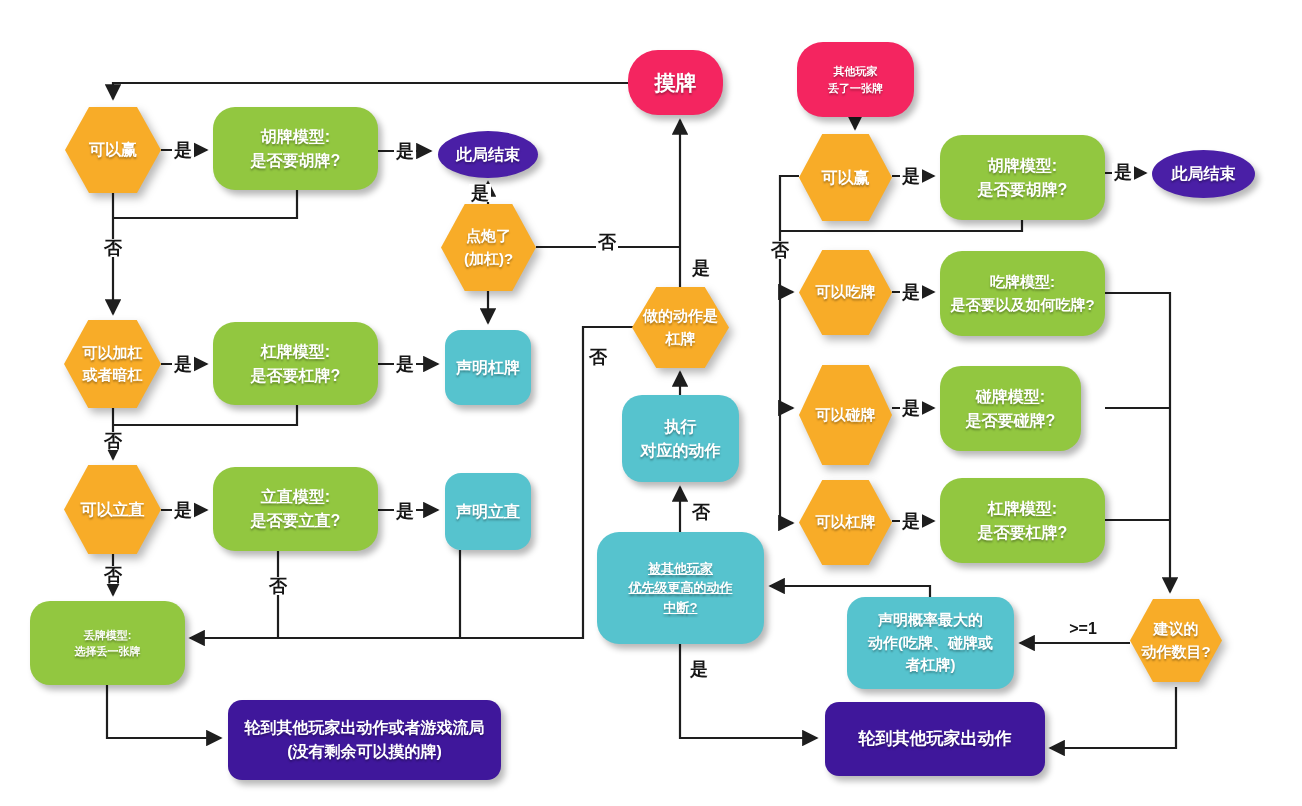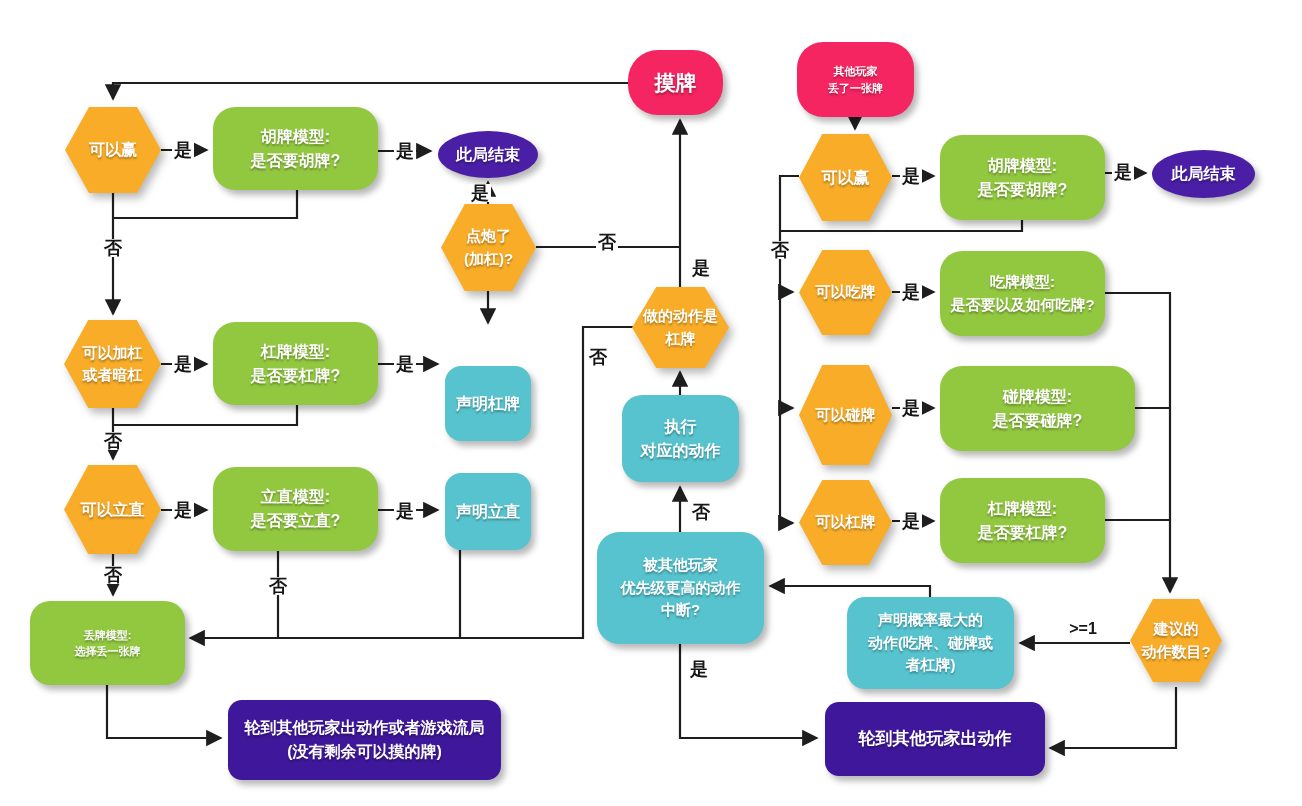--- a/index.html
+++ b/index.html
@@ -104,21 +104,21 @@
     <span class="nlabel" style="font-size:16px;">此局结束</span>
     </div>
 
   <div class="hex" style="left:441px;top:204px;width:95px;height:87px;">
     <div class="hex-shape">
         <span class="nlabel" style="font-size:15px;">点炮了
 (加杠)?</span>
       </div>
     </div>
 
-  <div class="node cyan" style="left:445px;top:330px;width:86px;height:75px;border-radius:16px;margin-top:36px;">
+  <div class="node cyan" style="left:445px;top:330px;width:86px;height:75px;border-radius:16px;">
     <span class="nlabel" style="font-size:16px;">声明杠牌</span>
     </div>
 
   <div class="hex" style="left:64px;top:320px;width:97px;height:88px;">
     <div class="hex-shape">
         <span class="nlabel" style="font-size:15px;">可以加杠
 或者暗杠</span>
       </div>
     </div>
 
@@ -158,21 +158,21 @@
 杠牌</span>
       </div>
     </div>
 
   <div class="node cyan" style="left:622px;top:395px;width:117px;height:87px;border-radius:20px;">
     <span class="nlabel" style="font-size:16px;">执行
 对应的动作</span>
     </div>
 
   <div class="node cyan" style="left:597px;top:532px;width:167px;height:112px;border-radius:22px;">
-    <span class="nlabel" style="font-size:15px;">被其他玩家
+    <span class="nlabel" style="font-size:13px;text-decoration:underline;">被其他玩家
 优先级更高的动作
 中断?</span>
     </div>
 
   <div class="hex" style="left:799px;top:134px;width:93px;height:87px;">
     <div class="hex-shape">
         <span class="nlabel" style="font-size:16px;">可以赢</span>
       </div>
     </div>
 
@@ -195,21 +195,21 @@
     <span class="nlabel" style="font-size:15px;">吃牌模型:
 是否要以及如何吃牌?</span>
     </div>
 
   <div class="hex" style="left:799px;top:365px;width:93px;height:100px;">
     <div class="hex-shape">
         <span class="nlabel" style="font-size:15px;">可以碰牌</span>
       </div>
     </div>
 
-  <div class="node green" style="left:940px;top:366px;width:195px;height:85px;">
+  <div class="node green" style="left:940px;top:366px;width:141px;height:85px;border-radius:21px;">
     <span class="nlabel" style="font-size:16px;">碰牌模型:
 是否要碰牌?</span>
     </div>
 
   <div class="hex" style="left:799px;top:480px;width:93px;height:85px;">
     <div class="hex-shape">
         <span class="nlabel" style="font-size:15px;">可以杠牌</span>
       </div>
     </div>
 

